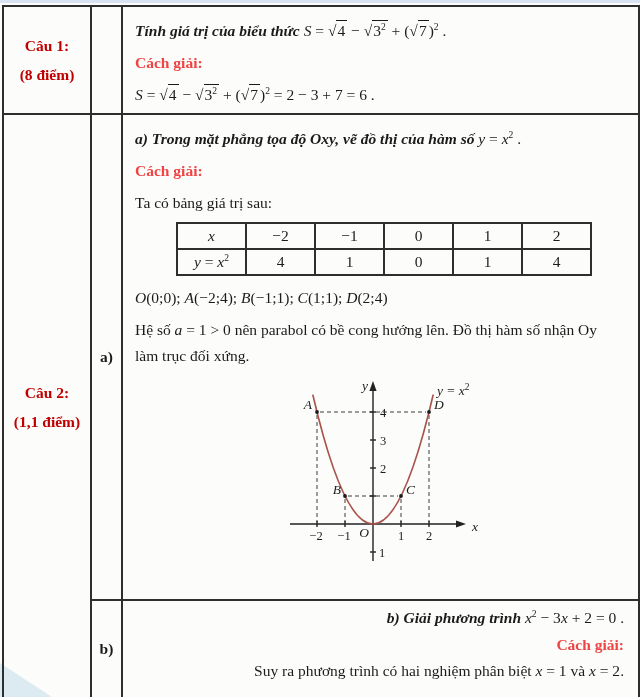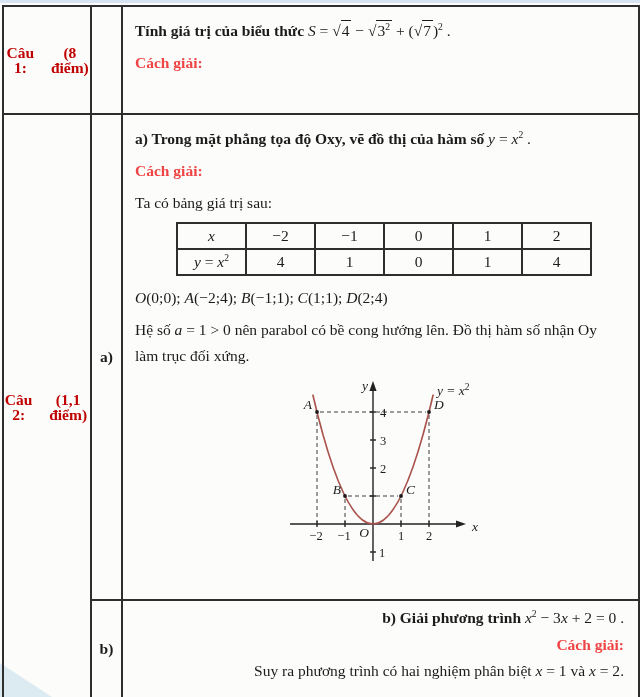--- a/index.html
+++ b/index.html
@@ -24,33 +24,33 @@
     display:grid;
     grid-template-columns:88px 31px 1fr;
     grid-template-rows:108px 486px auto;
     border:2px solid #2e2e2e;border-bottom:none;
     background:transparent;
   }
   .cell{box-sizing:border-box;}
   .br{border-right:2px solid #2e2e2e;}
   .bb{border-bottom:2px solid #2e2e2e;}
   .qlabel{
-    display:flex;flex-direction:row;align-items:center;justify-content:center;
+    display:flex;flex-direction:column;align-items:center;justify-content:center;
     color:#c00000;font-weight:bold;font-size:15.5px;line-height:1.0;gap:13px;
     text-align:center;
   }
   .q2label{grid-row:2 / 4;grid-column:1;}
   .midlabel{
     display:flex;align-items:center;justify-content:center;
     font-weight:bold;font-size:15.5px;
   }
   .content{padding:9px 14px 0 12px;font-size:15.5px;}
   .content p{margin:0 0 7px 0;line-height:1.62;}
   .red{color:#ef4444;font-weight:bold;}
-  .seg-bi{font-weight:bold;}
+  .seg-bi{font-weight:bold;font-style:italic;}
   .seg-r{font-style:normal;}
   .seg-m{font-style:normal;}
   sup{font-size:0.62em;vertical-align:super;line-height:0;}
   .rt{white-space:nowrap;}
   .rd{border-top:1.4px solid #1a1a1a;padding:1px 2px 0 1px;}
   
   table.vt{border-collapse:collapse;margin:3px 0 9px 41px;}
   table.vt td{
     border:2px solid #2e2e2e;width:67px;height:24px;
     text-align:center;font-size:15.5px;padding:0;
@@ -71,20 +71,21 @@
   <div class="grid">
 
     <div class="cell br bb qlabel" style="grid-row:1;grid-column:1;">
       <span>Câu 1:</span>
       <span>(8 điểm)</span>
     </div>
     <div class="cell br bb" style="grid-row:1;grid-column:2;"></div>
     <div class="cell bb content" style="grid-row:1;grid-column:3;">
       <p style="margin-top:2px;"><span class="seg-bi">Tính giá trị của biểu thức </span><span class="seg-m"><i>S</i> = <span class="rt">√<span class="rd">4</span></span> − <span class="rt">√<span class="rd">3<sup>2</sup></span></span> + (<span class="rt">√<span class="rd">7</span></span>)<sup>2</sup></span><span class="seg-r"> .</span></p>
       <p class="red">Cách giải:</p>
+      <p><span class="seg-m"><i>S</i> = <span class="rt">√<span class="rd">4</span></span> − <span class="rt">√<span class="rd">3<sup>2</sup></span></span> + (<span class="rt">√<span class="rd">7</span></span>)<sup>2</sup> = 2 − 3 + 7 = 6</span><span class="seg-r"> .</span></p>
     </div>
 
     <div class="cell br qlabel q2label">
       <span>Câu 2:</span>
       <span>(1,1 điểm)</span>
     </div>
 
     <div class="cell br bb midlabel" style="grid-row:2;grid-column:2;">
       <span>a)</span>
     </div>

